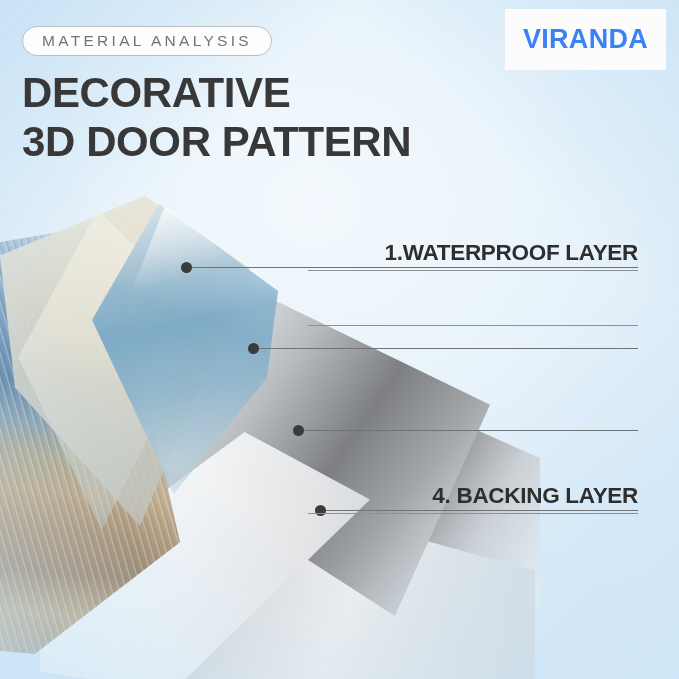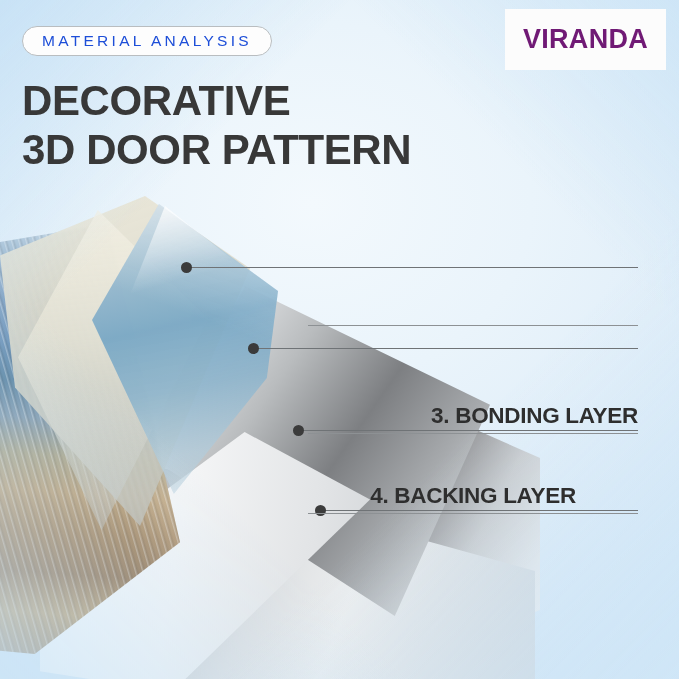--- a/index.html
+++ b/index.html
@@ -38,28 +38,28 @@
     display: flex;
     align-items: center;
     border: 1.3px solid #b9bdc0;
     border-radius: 16px;
     background: #fdfdfd;
     box-sizing: border-box;
   }
   .badge span {
     font-size: 15.5px;
     letter-spacing: 3.3px;
-    color: #1d4ed8;
+    color: #737373;
     font-weight: 400;
     white-space: nowrap;
   }
   .headline {
     position: absolute;
     left: 22px;
-    top: 76px;
+    top: 68px;
     width: 430px;
   }
   .headline div {
     font-size: 42px;
     line-height: 49px;
     font-weight: bold;
     color: #383838;
     letter-spacing: -0.4px;
     white-space: nowrap;
   }
@@ -71,21 +71,21 @@
     width: 161px;
     height: 61px;
     background: #fcfcfc;
     display: flex;
     align-items: center;
     justify-content: center;
   }
   .brandbox span {
     font-size: 27px;
     font-weight: bold;
-    color: #701a75;
+    color: #3b82f6;
     letter-spacing: 0.3px;
   }
 
   
   .product {
     position: absolute;
     left: 0;
     top: 196px;
     width: 500px;
     height: 483px;
@@ -309,31 +309,31 @@
 
   <div class="leader" style="left:257px; top:348px; width:381px;"></div>
   <div class="dot" style="left:248px; top:343px;"></div>
 
   <div class="leader" style="left:302px; top:430px; width:336px;"></div>
   <div class="dot" style="left:293px; top:425px;"></div>
 
   <div class="leader" style="left:324px; top:510px; width:314px;"></div>
   <div class="dot" style="left:315px; top:505px;"></div>
 
+  <div class="callout" style="top:240px; width:330px;">
+    <div class="txt">1.WATERPROOF LAYER</div>
+    <div class="rule"></div>
+  </div>
 
   <div class="callout" style="top:321px; width:330px;">
     <div class="rule"></div>
   </div>
 
-  <div class="callout" style="top:403px; width:330px;">
-    <div class="txt">3. BONDING LAYER</div>
-    <div class="rule"></div>
-  </div>
-
-  <div class="callout" style="top:483px; width:330px;text-align:center;">
+
+  <div class="callout" style="top:483px; width:330px;">
     <div class="txt">4. BACKING LAYER</div>
     <div class="rule"></div>
   </div>
 
   <div class="badge">
     <span>MATERIAL ANALYSIS</span>
   </div>
 
   <div class="headline">
     <div>DECORATIVE</div>

